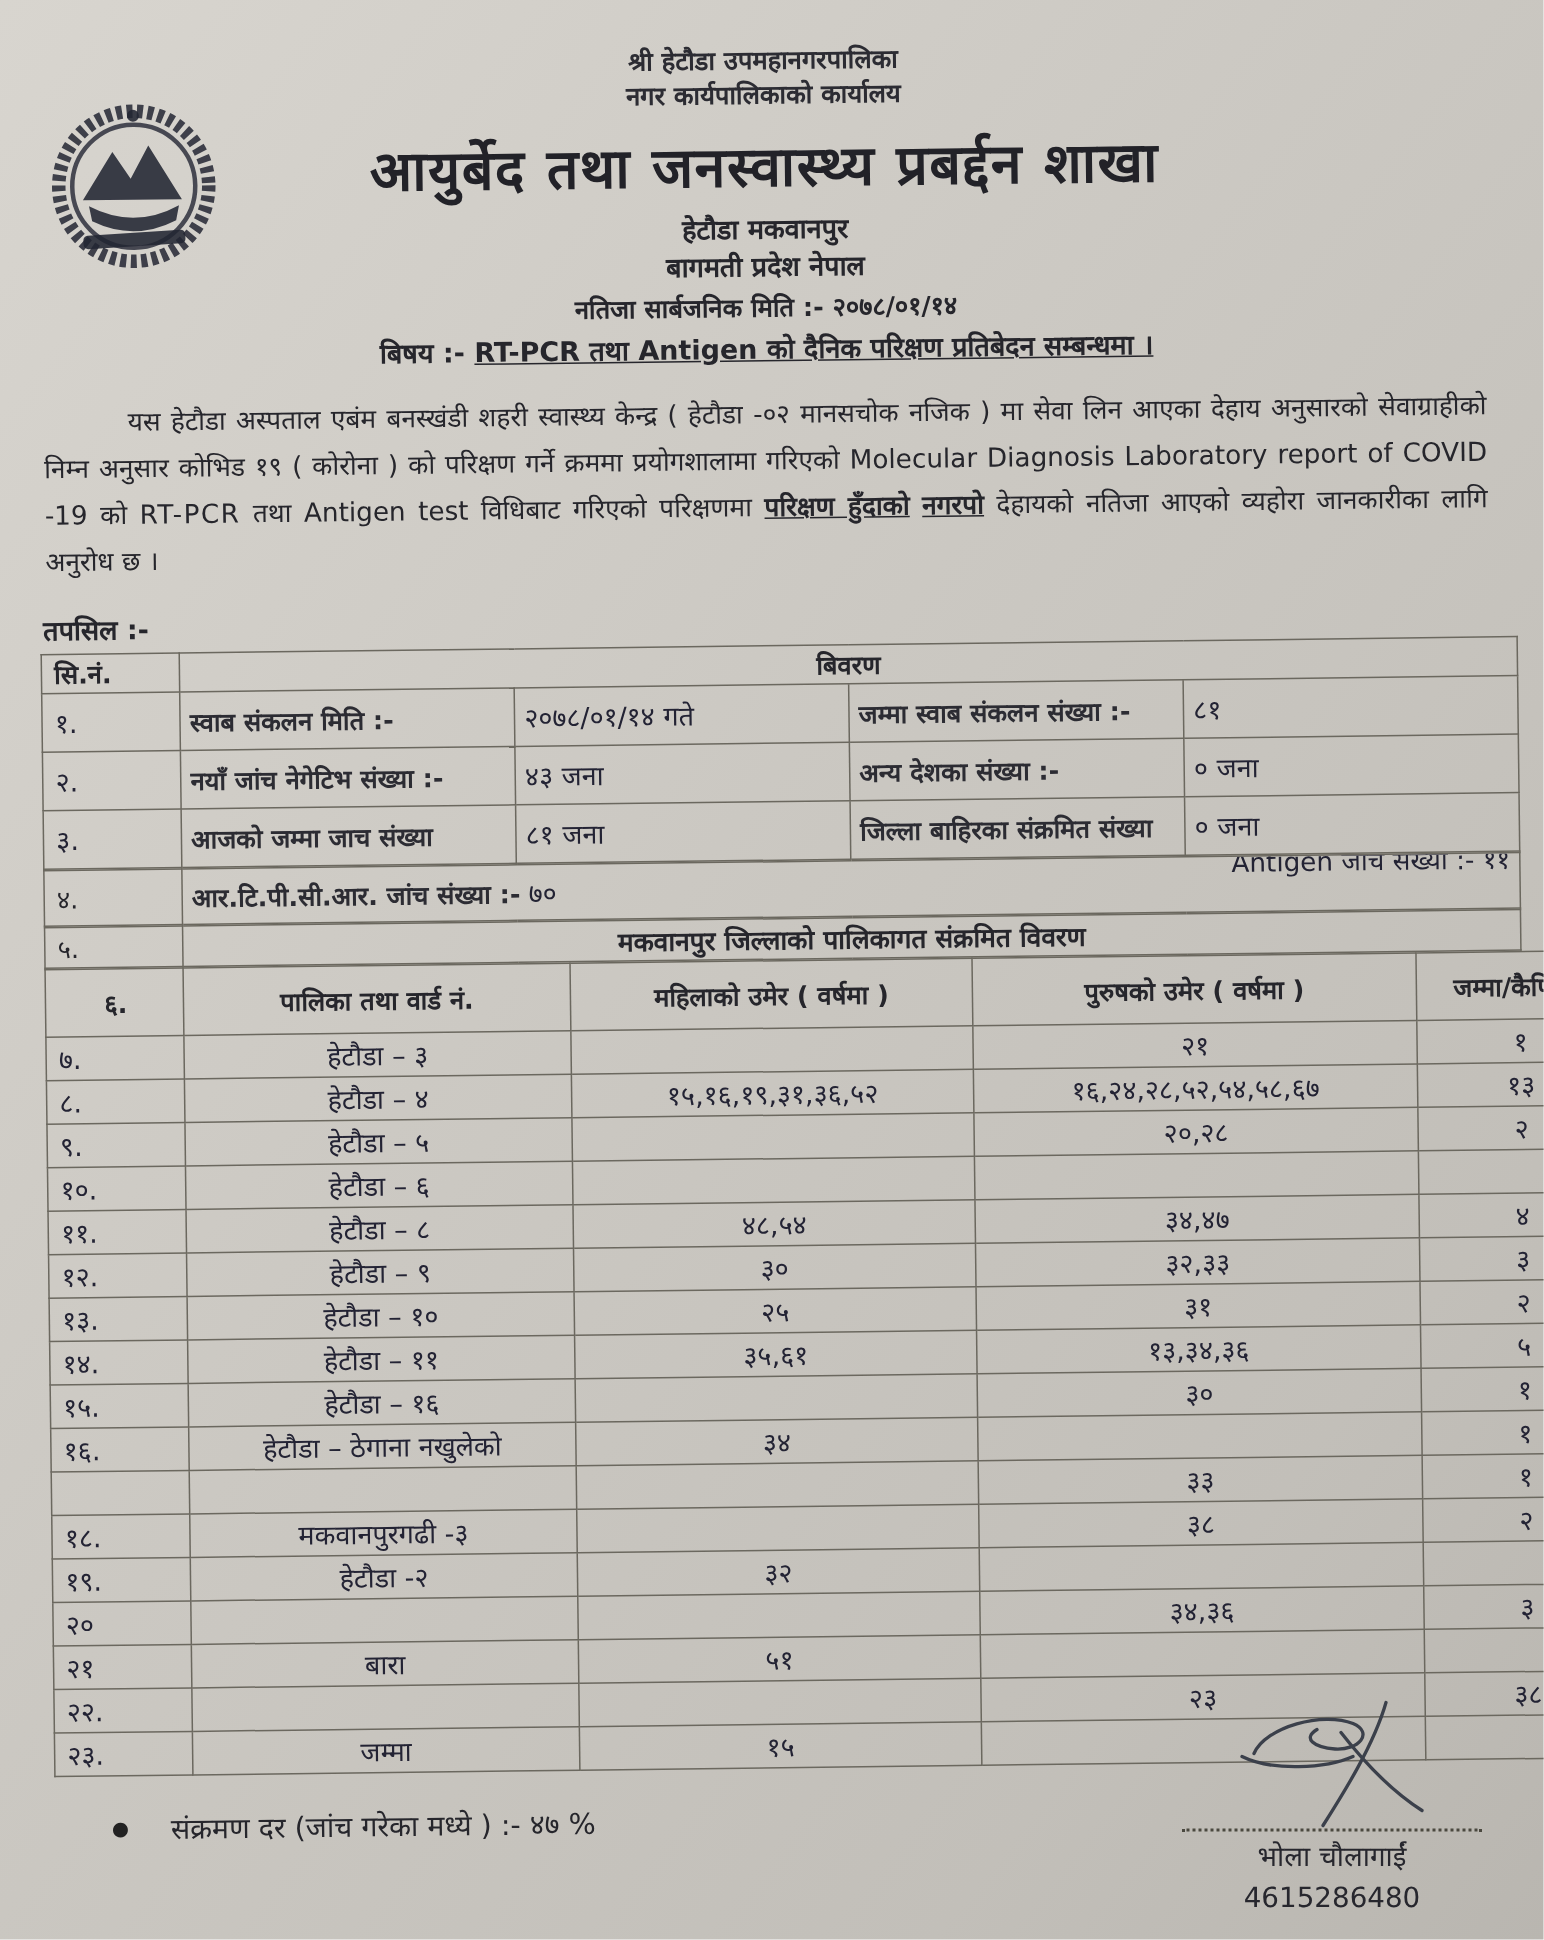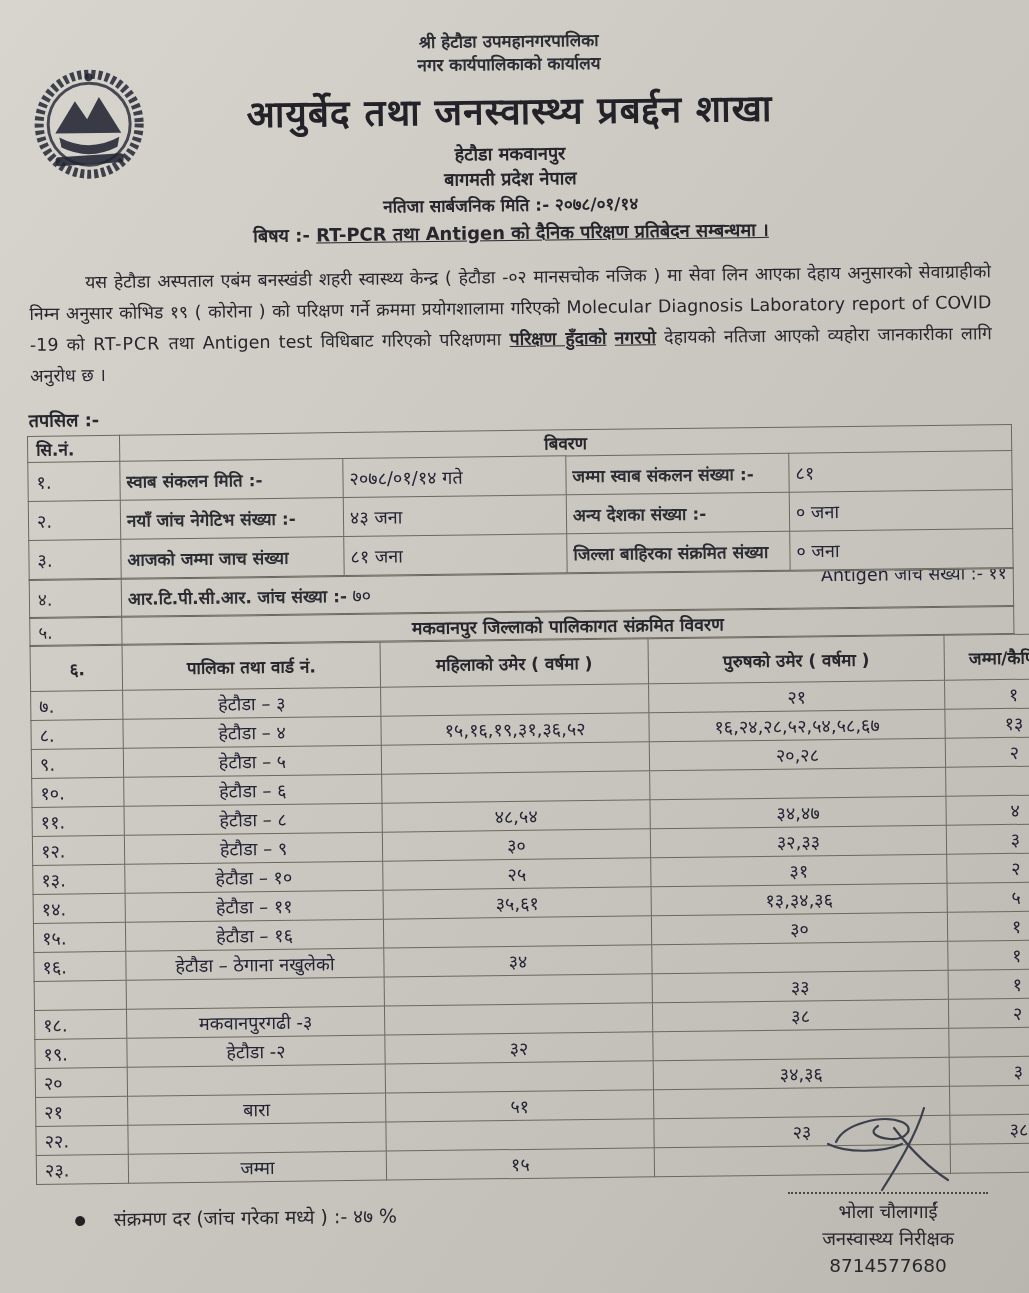--- a/index.html
+++ b/index.html
@@ -314,15 +314,14 @@
   <svg class="scribble" width="180" height="88" viewBox="0 0 180 88">
     <g fill="none" stroke="#3b404b" stroke-width="2.2" stroke-linecap="round">
       <path d="M38 36 C46 18 84 8 104 16 C118 22 108 34 92 33 C78 32 70 26 80 20"></path>
       <path d="M30 38 C50 48 86 46 104 38"></path>
       <path d="M126 2 C118 30 98 62 84 84"></path>
       <path d="M96 22 C110 40 128 60 150 74"></path>
     </g>
   </svg>
   <div class="dotline"></div>
   <div class="l">भोला चौलागाईं</div>
-  <div class="l">जनस्वास्थ्य निरीक्षक</div>
-  <div class="l">8714577680</div>
+  <div class="l">4615286480</div>
 </div>
 
 </body></html>

